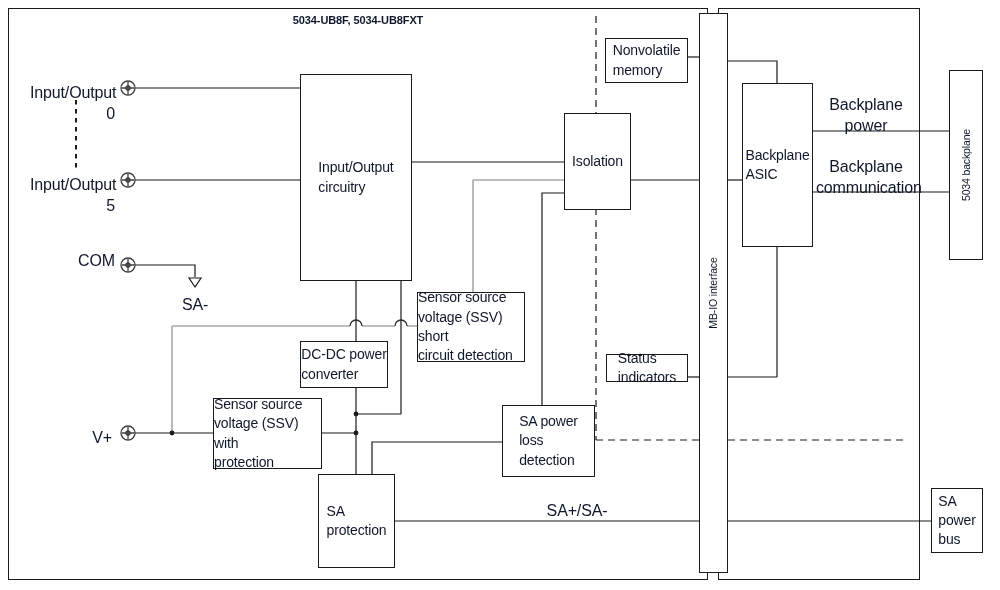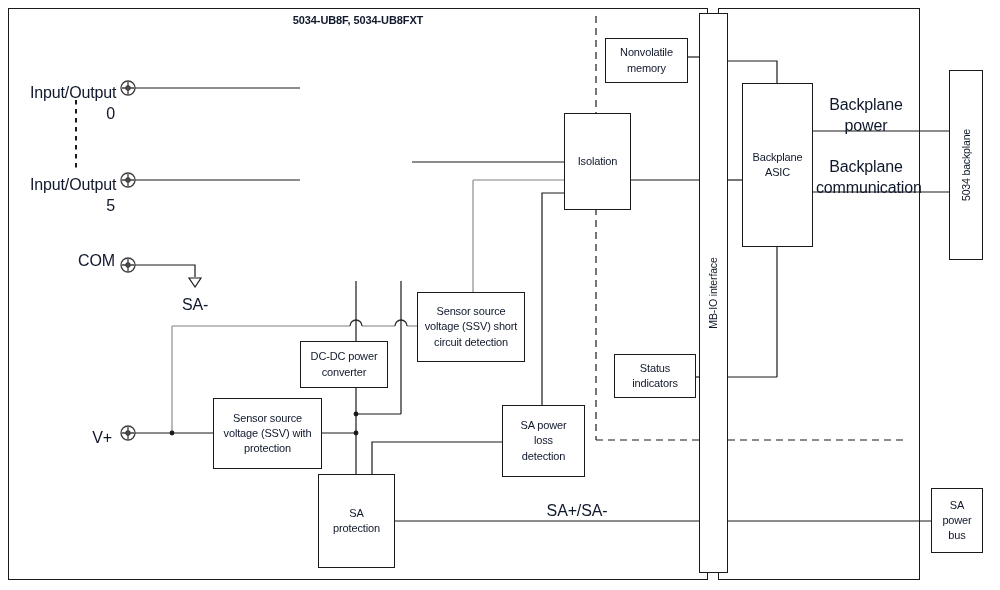--- a/index.html
+++ b/index.html
@@ -8,21 +8,21 @@
     font-family:"Liberation Sans","DejaVu Sans",sans-serif;color:#0f172a;
   }
   svg.wires{position:absolute;left:0;top:0;z-index:1;}
   .outerbox{
     position:absolute;border:1.5px solid #1a1a1a;background:#ffffff;
     box-sizing:border-box;z-index:0;
   }
   .box{
     position:absolute;border:1.2px solid #1a1a1a;background:#ffffff;
     box-sizing:border-box;z-index:2;display:flex;align-items:center;justify-content:center;
-    text-align:center;font-size:11px;line-height:1.38;letter-spacing:-0.15px;
+    text-align:left;font-size:14px;line-height:1.38;letter-spacing:-0.15px;
     white-space:pre-line;
   }
   .box.mbio{z-index:3;}
   .lbl{
     position:absolute;font-size:16px;line-height:1.32;letter-spacing:-0.15px;
     white-space:pre-line;z-index:4;text-align:center;
   }
   .lbl.right{text-align:right;}
   .title{
     position:absolute;font-size:11px;font-weight:bold;letter-spacing:-0.1px;
@@ -116,36 +116,38 @@
       <g>
         <circle cx="128" cy="433" r="7" fill="#ffffff"></circle>
         <path d="M128 427 V439 M122 433 H134"></path>
           <circle cx="128" cy="433" r="2"></circle>
       </g>
     </g>
   </svg>
 
   <div class="title" style="left:8px;top:14px;width:700px;">5034-UB8F, 5034-UB8FXT</div>
 
+  <div class="box" style="left:300px;top:74px;width:112px;height:207px;">Input/Output
+circuitry</div>
   <div class="box" style="left:564px;top:113px;width:67px;height:97px;">Isolation</div>
   <div class="box" style="left:605px;top:38px;width:83px;height:45px;">Nonvolatile
 memory</div>
   <div class="box" style="left:742px;top:83px;width:71px;height:164px;">Backplane
 ASIC</div>
-  <div class="box" style="left:606px;top:354px;width:82px;height:44px;margin-left:8px;">Status
+  <div class="box" style="left:606px;top:354px;width:82px;height:28px;">Status
 indicators</div>
   <div class="box" style="left:417px;top:292px;width:108px;height:70px;">Sensor source
 voltage (SSV) short
 circuit detection</div>
   <div class="box" style="left:300px;top:341px;width:88px;height:47px;">DC-DC power
 converter</div>
   <div class="box" style="left:213px;top:398px;width:109px;height:71px;">Sensor source
 voltage (SSV) with
 protection</div>
-  <div class="box" style="left:502px;top:405px;width:83px;height:72px;">SA power
+  <div class="box" style="left:502px;top:405px;width:93px;height:72px;">SA power
 loss
 detection</div>
   <div class="box" style="left:318px;top:474px;width:77px;height:94px;">SA
 protection</div>
   <div class="box" style="left:931px;top:488px;width:52px;height:65px;">SA
 power
 bus</div>
   <div class="box" style="left:949px;top:70px;width:34px;height:190px;"></div>
   <div class="box mbio" style="left:699px;top:13px;width:29px;height:560px;"></div>
 

